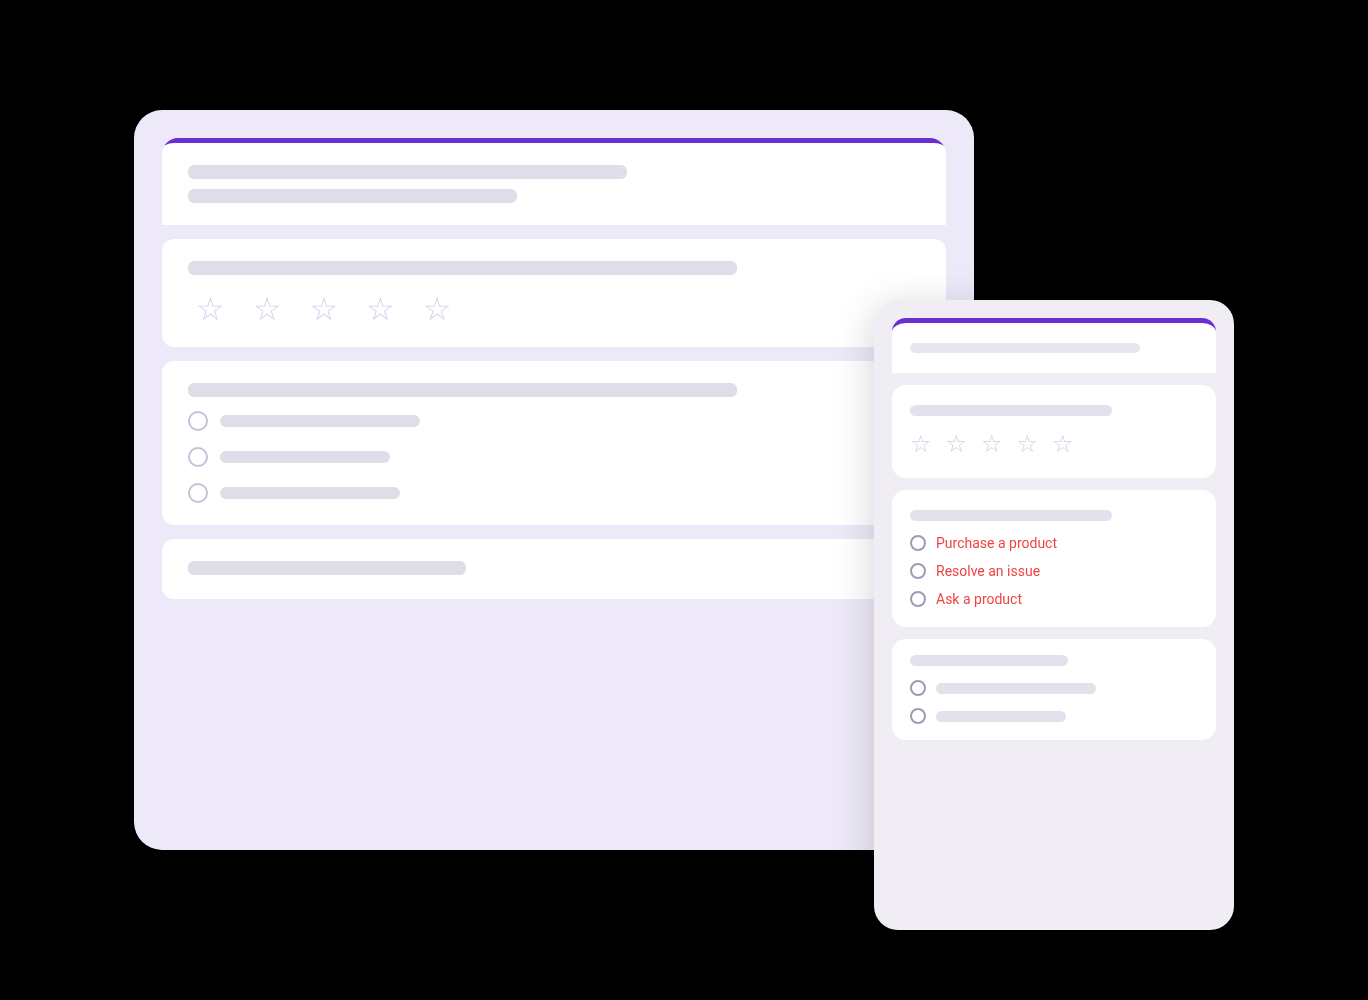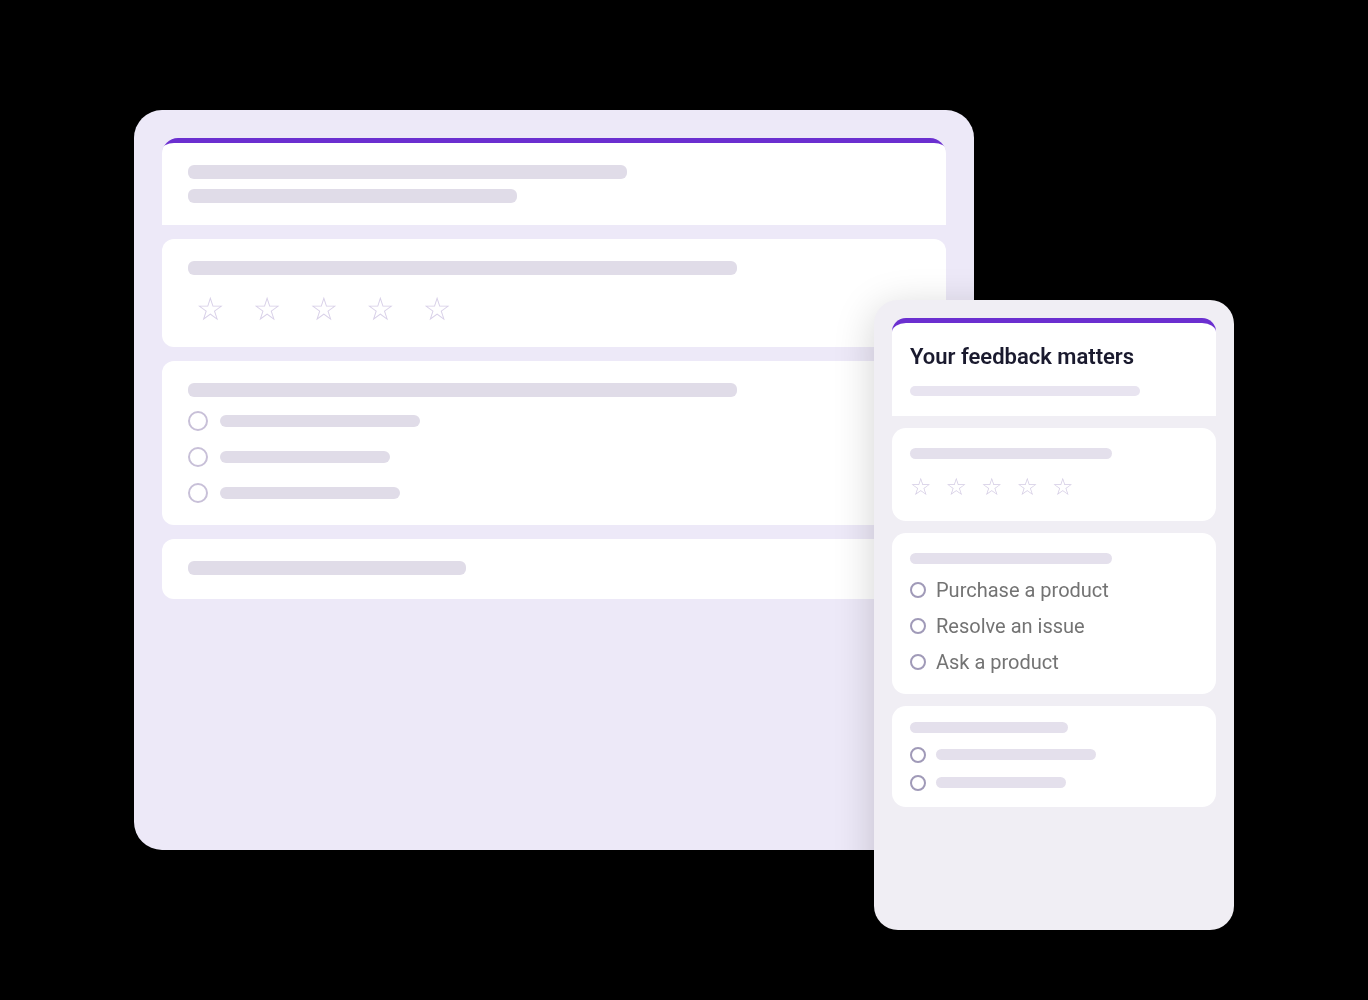--- a/index.html
+++ b/index.html
@@ -188,22 +188,22 @@
 
     .phone-radio-circle {
       width: 16px;
       height: 16px;
       border-radius: 50%;
       border: 2px solid #a09ab8;
       flex-shrink: 0;
     }
 
     .phone-option-text {
-      font-size: 20px;
-      color: #737373;
+      font-size: 14px;
+      color: #ef4444;
     }
 
     .phone-bottom-card {
       background: #fff;
       border-radius: 14px;
       padding: 16px 18px;
     }
 
     .phone-bottom-skel {
       background: #e4e0ec;
@@ -278,21 +278,20 @@
       <div class="form-card" style="height:60px; overflow:hidden;">
         <div class="skeleton skeleton-short"></div>
       </div>
 
     </div>
   </div>
 
   <div class="phone">
 
     <div class="phone-card phone-card-top">
-      <div class="feedback-title">Your feedback matters</div>
       <div class="feedback-skel"></div>
     </div>
 
     <div class="phone-card">
       <div class="phone-skel-label"></div>
       <div class="phone-stars-row">
         <span class="phone-star">☆</span>
         <span class="phone-star">☆</span>
         <span class="phone-star">☆</span>
         <span class="phone-star">☆</span>

